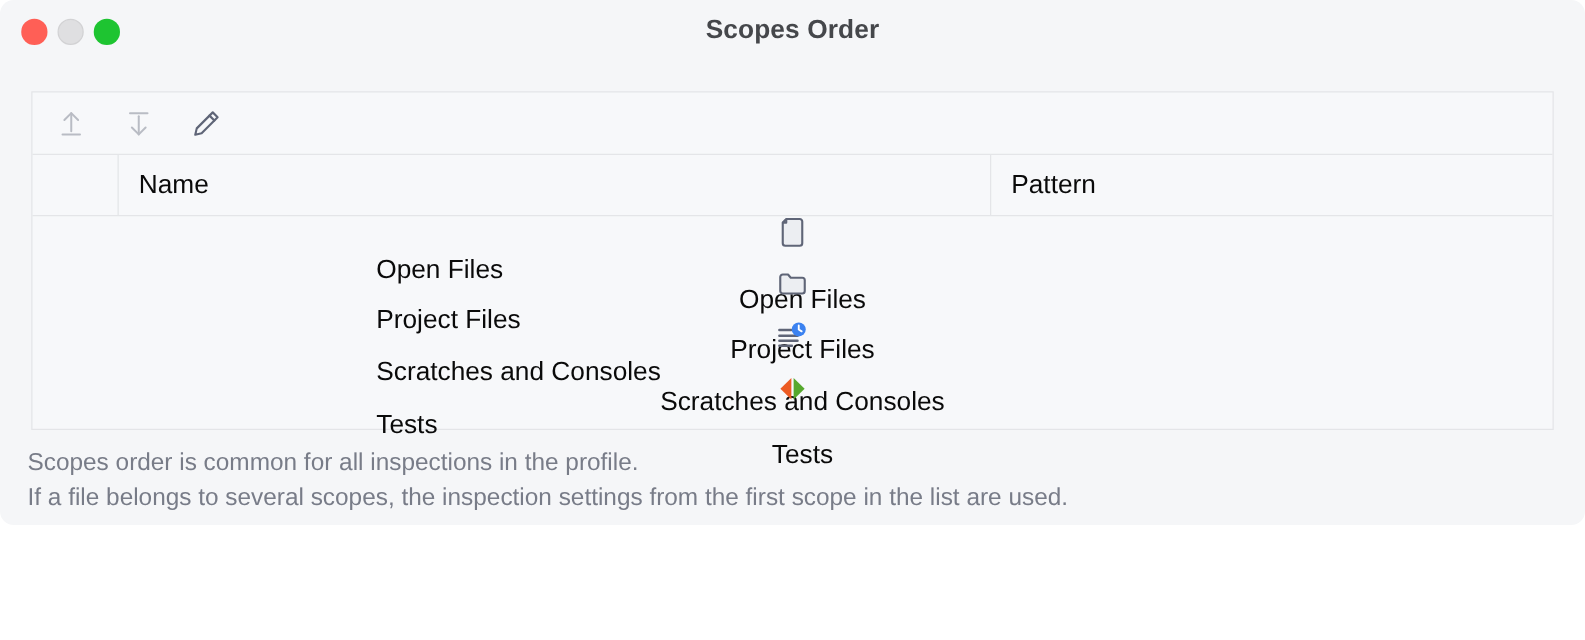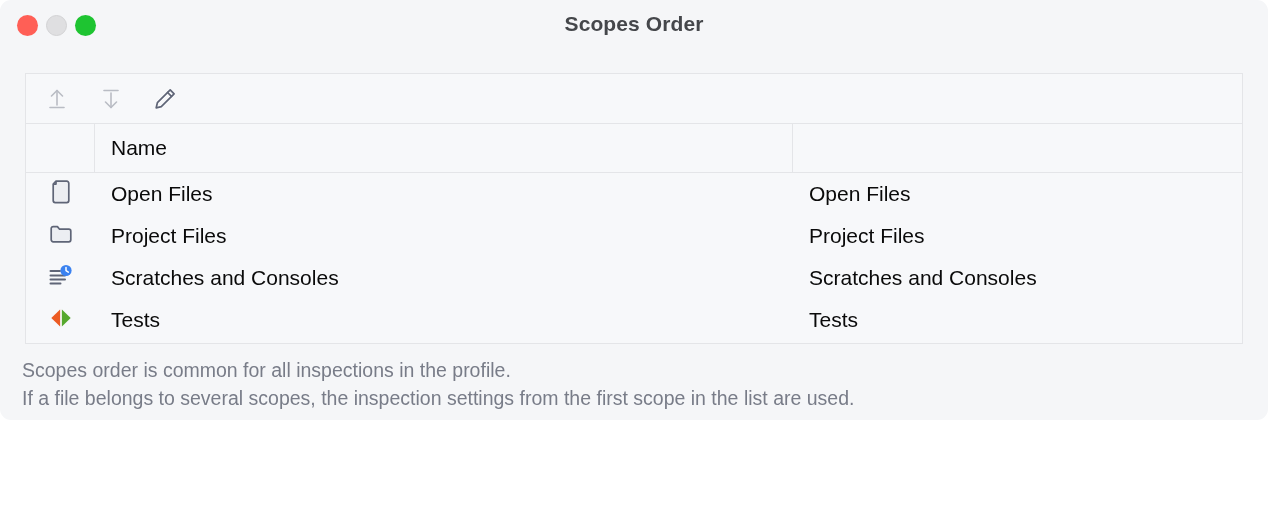--- a/index.html
+++ b/index.html
@@ -129,20 +129,21 @@
     padding-left: 16px;
     font-size: 21px;
     color: #0a0a0a;
   }
 
   .tbody { position: relative; }
   .trow {
     display: flex;
     align-items: center;
     height: 42px;
+    flex-direction: column;
   }
   .cell-icon {
     width: 69px;
     height: 100%;
     display: flex;
     align-items: center;
     justify-content: center;
     box-sizing: border-box;
   }
   .cell-name {
@@ -271,20 +272,21 @@
             <path d="M18.2 3.9 L22.1 7.8 L9.3 20.6 L4.2 21.8 L5.4 16.7 Z" stroke="#5f6577" stroke-width="1.7" stroke-linejoin="round" fill="none"></path>
             <path d="M15.6 6.5 L19.5 10.4" stroke="#5f6577" stroke-width="1.7" stroke-linecap="round"></path>
           </svg>
         </span>
       </button>
     </div>
 
     <div class="thead">
       <div class="th-icon-col"></div>
       <div class="th-name">Name</div>
+      <div class="th-pattern">Pattern</div>
     </div>
 
     <div class="tbody">
 
       <div class="trow">
         <div class="cell-icon">
           <span>
             <svg width="24" height="26" viewBox="0 0 24 26" fill="none">
               <path d="M7 2.2 L17.8 2.2 A2 2 0 0 1 19.8 4.2 L19.8 21.6 A2 2 0 0 1 17.8 23.6 L6.2 23.6 A2 2 0 0 1 4.2 21.6 L4.2 5 Z" fill="#eceef2" stroke="#5f6577" stroke-width="1.7" stroke-linejoin="round"></path>
               <path d="M7 2.2 L7 5 A0.1 0.1 0 0 1 6.9 5.1 L4.2 5.1" fill="none" stroke="#5f6577" stroke-width="1.7" stroke-linejoin="round"></path>

